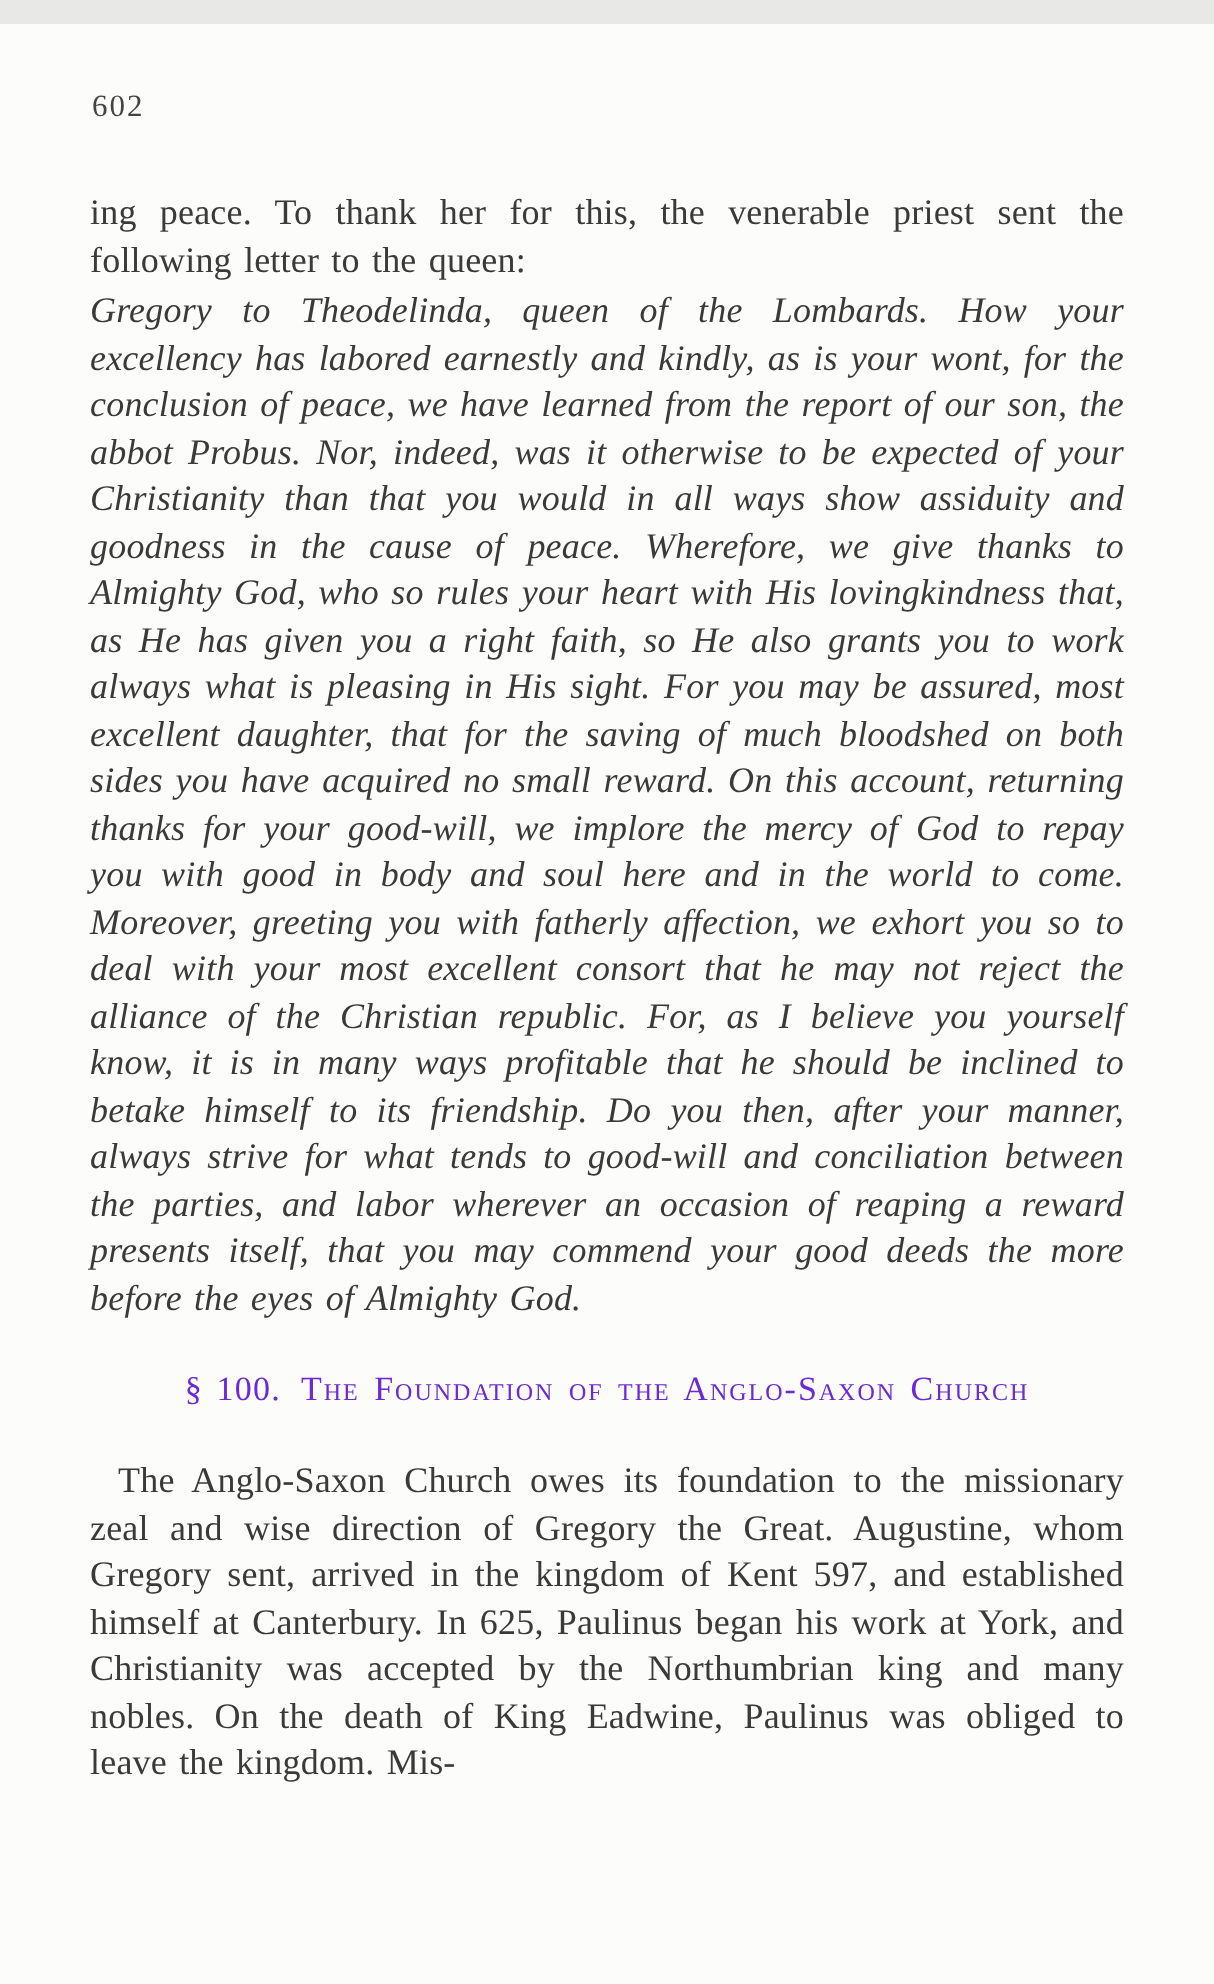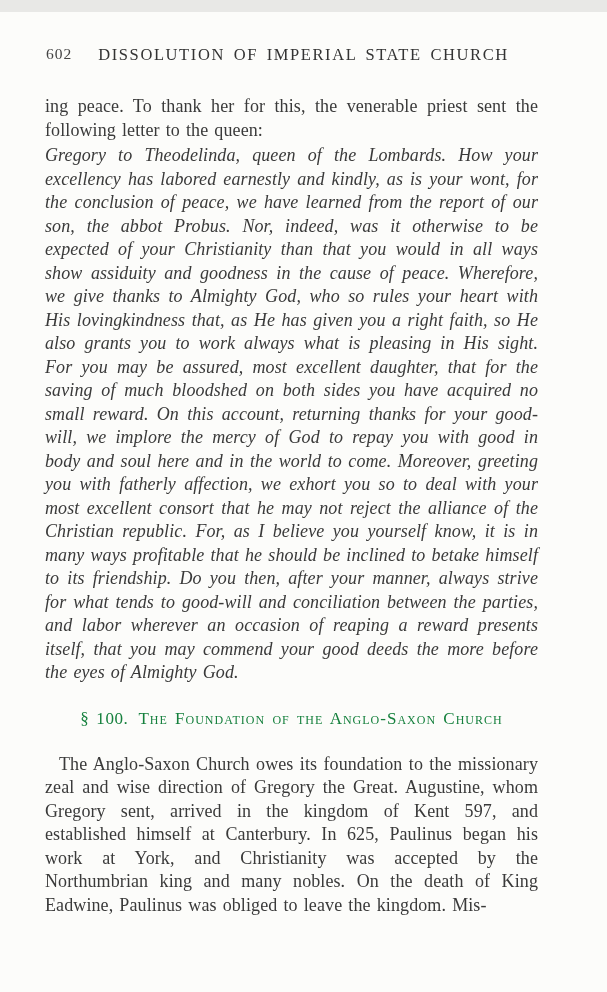--- a/index.html
+++ b/index.html
@@ -34,21 +34,21 @@
   .header-title {
     margin: 0;
     text-align: center;
     font-size: 16.5px;
     font-weight: normal;
     letter-spacing: 1.6px;
     word-spacing: 3px;
     color: #333;
   }
   .body-text {
-    padding: 26px 69px 0 45px;
+    padding: 26px 45px 0 45px;
   }
   p.para {
     margin: 0;
     font-size: 18px;
     line-height: 23.5px;
     text-align: justify;
     word-spacing: 1.5px;
     letter-spacing: 0.1px;
   }
   p.para + p.para {
@@ -56,40 +56,39 @@
     font-style: italic;
   }
   p.para.indent {
     text-indent: 14px;
   }
   .section-heading {
     margin: 24px 0 24px 0;
     text-align: center;
     font-size: 17px;
     font-weight: normal;
-    color: #15803d;
+    color: #6d28d9;
     letter-spacing: 0.6px;
     word-spacing: 2px;
   }
   .section-heading .marker {
     margin-right: 10px;
   }
   .section-heading .sc {
     font-variant: small-caps;
     letter-spacing: 1px;
   }
 </style>
 </head>
 <body>
 
 <div class="page">
 
   <header class="running-head">
     <span class="page-num">602</span>
-    <h1 class="header-title">DISSOLUTION OF IMPERIAL STATE CHURCH</h1>
   </header>
 
   <main class="body-text">
 
     <p class="para">ing peace.  To thank her for this, the venerable priest sent the following letter to the queen:</p>
 
     <p class="para">Gregory to Theodelinda, queen of the Lombards.  How your excellency has labored earnestly and kindly, as is your wont, for the conclusion of peace, we have learned from the report of our son, the abbot Probus.  Nor, indeed, was it otherwise to be expected of your Christianity than that you would in all ways show assiduity and goodness in the cause of peace.  Wherefore, we give thanks to Almighty God, who so rules your heart with His lovingkindness that, as He has given you a right faith, so He also grants you to work always what is pleasing in His sight.  For you may be assured, most excellent daughter, that for the saving of much bloodshed on both sides you have acquired no small reward.  On this account, returning thanks for your good-will, we implore the mercy of God to repay you with good in body and soul here and in the world to come.  Moreover, greeting you with fatherly affection, we exhort you so to deal with your most excellent consort that he may not reject the alliance of the Christian republic.  For, as I believe you yourself know, it is in many ways profitable that he should be inclined to betake himself to its friendship.  Do you then, after your manner, always strive for what tends to good-will and conciliation between the parties, and labor wherever an occasion of reaping a reward presents itself, that you may commend your good deeds the more before the eyes of Almighty God.</p>
 
     <h2 class="section-heading">
       <span class="marker">§ 100.</span><span class="sc">The Foundation of the Anglo-Saxon Church</span>

